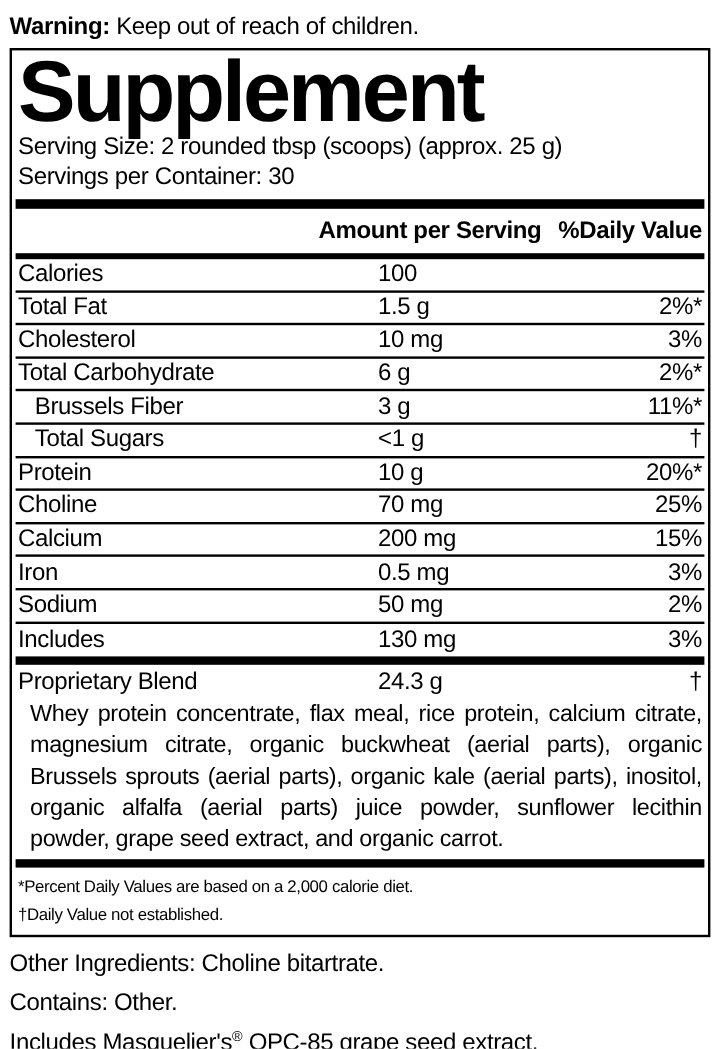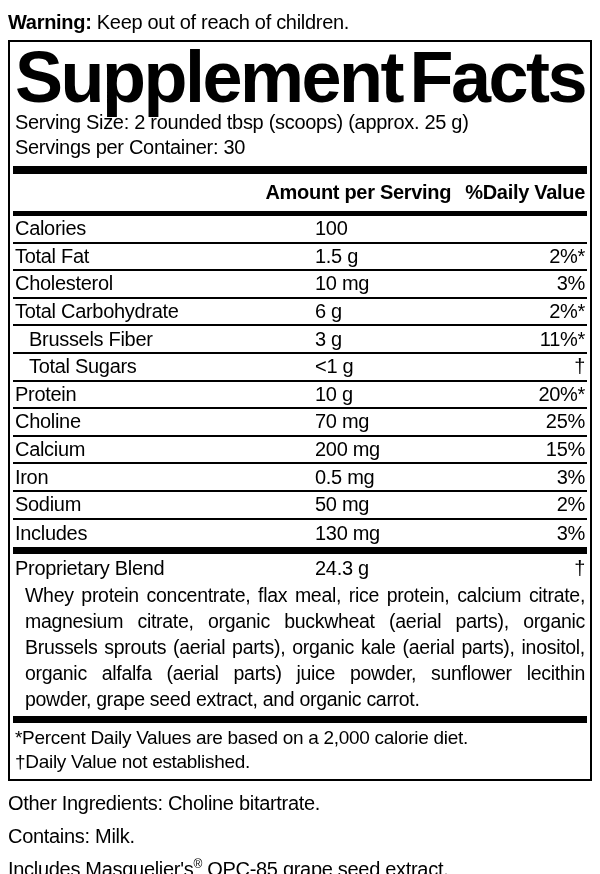--- a/index.html
+++ b/index.html
@@ -81,21 +81,21 @@
 
   .blend-desc {
     font-size: 19.5px;
     line-height: 26px;
     letter-spacing: -0.3px;
     text-align: justify;
     padding: 0 2px 4px 12px;
   }
 
   .footnotes {
-    font-size: 19px;
+    font-size: 14px;
     line-height: 24px;
     letter-spacing: -0.3px;
     padding: 3px 2px 5px 2px;
   }
 
   .below { font-size: 20px; letter-spacing: -0.3px; }
   .below .line { margin-top: 11px; line-height: 22px; }
   .below sup { font-size: 12px; vertical-align: super; line-height: 0; }
 </style>
 </head>
@@ -104,21 +104,20 @@
 <div class="page">
 
   <div class="warning">
     <span class="bold">Warning:</span><span> Keep out of reach of children.</span>
   </div>
 
   <div class="panel">
 
     <div class="sf-title">
       <span>Supplement</span>
-      <span>Facts</span>
     </div>
 
     <div class="serving-block">
       <div>Serving Size: 2 rounded tbsp (scoops) (approx. 25 g)</div>
       <div>Servings per Container: 30</div>
     </div>
 
     <div class="bar bar-8"></div>
 
     <div class="col-header">
@@ -205,20 +204,20 @@
 
     <div class="footnotes">
       <div>*Percent Daily Values are based on a 2,000 calorie diet.</div>
       <div>†Daily Value not established.</div>
     </div>
 
   </div>
 
   <div class="below">
     <div class="line">Other Ingredients: Choline bitartrate.</div>
-    <div class="line">Contains: Milk.</div>
+    <div class="line">Contains: Other.</div>
     <div class="line">
       <span>Includes Masquelier's</span><sup>®</sup><span> OPC-85 grape seed extract.</span>
     </div>
 
   </div>
 
 </div>
 
 </body></html>

